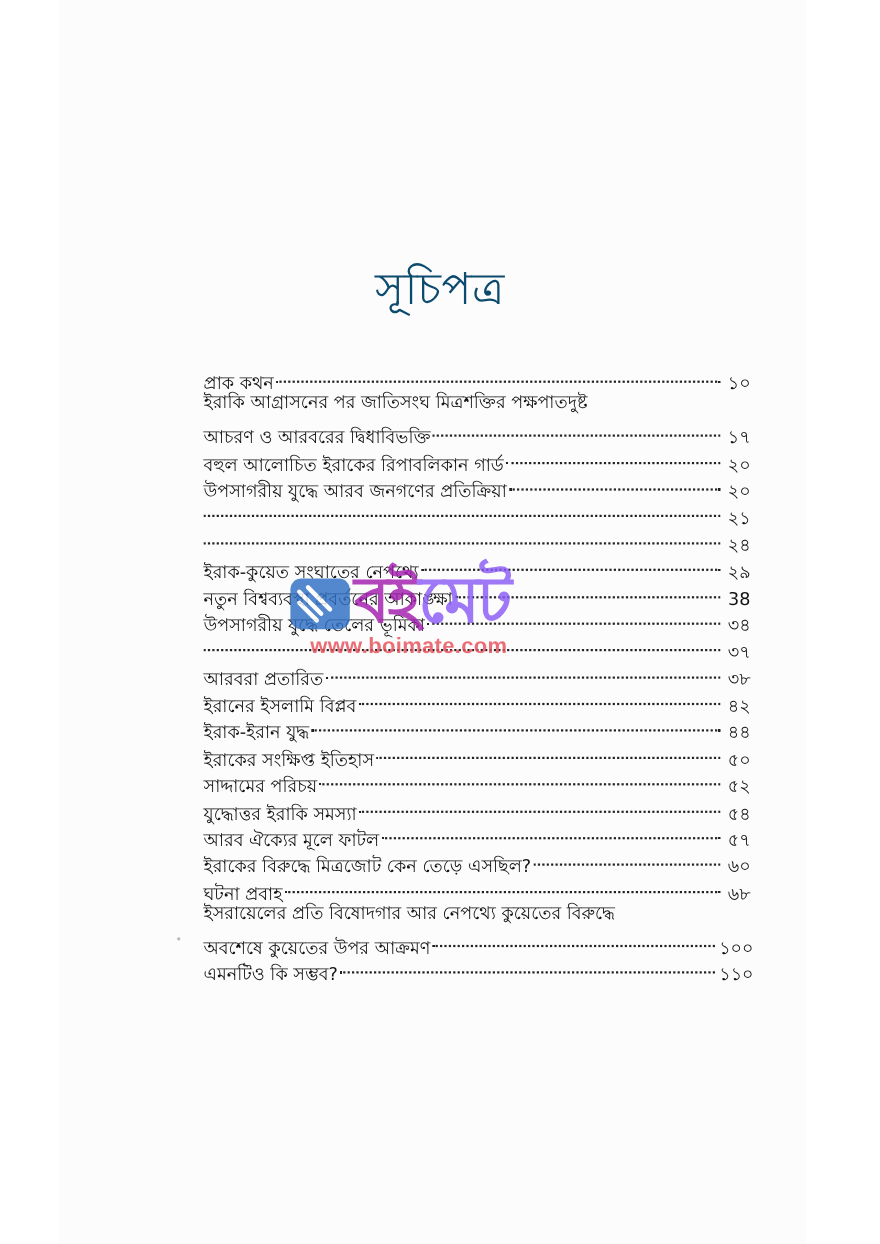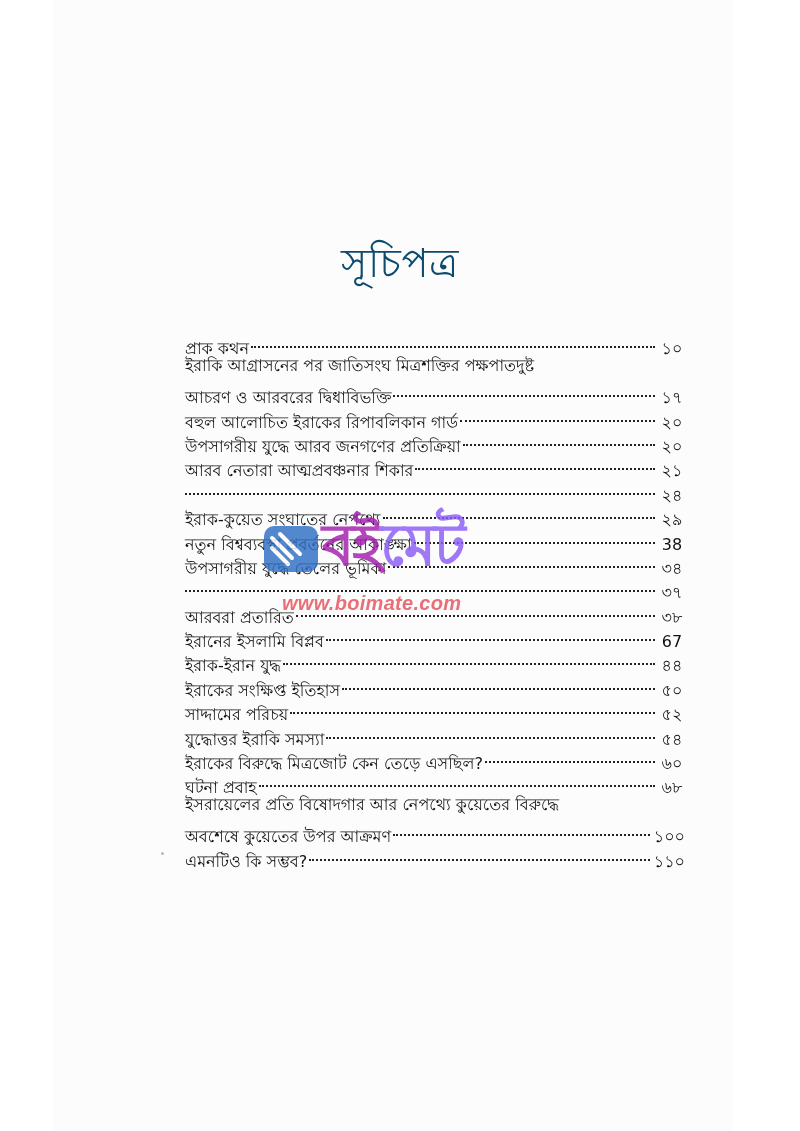--- a/index.html
+++ b/index.html
@@ -100,27 +100,26 @@
       font-size: 58px;
       font-weight: bold;
       line-height: 70px;
       letter-spacing: -2px;
     }
     .wm-word .red { color: #a21caf; }
     .wm-word .blue { color: #8b5cf6; }
     .wm-url {
       position: absolute;
       left: 20px;
-      top: 76px;
+      top: 61px;
       font-family: "Liberation Sans", sans-serif;
       font-size: 20px;
       font-weight: bold;
       color: #e8505b;
       letter-spacing: 0.3px;
-      font-style: italic;
     }
     .speck {
       position: absolute;
       left: 161px;
       top: 852px;
       width: 3px;
       height: 3px;
       background: #b8b8b8;
       border-radius: 50%;
     }
@@ -150,21 +149,20 @@
       <span class="entry-text">বহুল আলোচিত ইরাকের রিপাবলিকান গার্ড</span>
       <span class="leader"></span>
       <span class="page-num">২০</span>
     </div>
     <div class="row">
       <span class="entry-text">উপসাগরীয় যুদ্ধে আরব জনগণের প্রতিক্রিয়া</span>
       <span class="leader"></span>
       <span class="page-num">২০</span>
     </div>
     <div class="row">
-      <span class="entry-text">আরব নেতারা আত্মপ্রবঞ্চনার শিকার</span>
       <span class="leader"></span>
       <span class="page-num">২১</span>
     </div>
     <div class="row">
       <span class="leader"></span>
       <span class="page-num">২৪</span>
     </div>
     <div class="row">
       <span class="entry-text">ইরাক-কুয়েত সংঘাতের নেপথ্যে</span>
       <span class="leader"></span>
@@ -185,41 +183,46 @@
       <span class="page-num">৩৭</span>
     </div>
     <div class="row">
       <span class="entry-text">আরবরা প্রতারিত</span>
       <span class="leader"></span>
       <span class="page-num">৩৮</span>
     </div>
     <div class="row">
       <span class="entry-text">ইরানের ইসলামি বিপ্লব</span>
       <span class="leader"></span>
-      <span class="page-num">67</span>
+      <span class="page-num">৪২</span>
     </div>
     <div class="row">
       <span class="entry-text">ইরাক-ইরান যুদ্ধ</span>
       <span class="leader"></span>
       <span class="page-num">৪৪</span>
     </div>
     <div class="row">
       <span class="entry-text">ইরাকের সংক্ষিপ্ত ইতিহাস</span>
       <span class="leader"></span>
       <span class="page-num">৫০</span>
     </div>
     <div class="row">
       <span class="entry-text">সাদ্দামের পরিচয়</span>
       <span class="leader"></span>
       <span class="page-num">৫২</span>
     </div>
     <div class="row">
       <span class="entry-text">যুদ্ধোত্তর ইরাকি সমস্যা</span>
       <span class="leader"></span>
       <span class="page-num">৫৪</span>
+    </div>
+    <div class="row">
+      <span class="entry-text">আরব ঐক্যের মূলে ফাটল</span>
+      <span class="leader"></span>
+      <span class="page-num">৫৭</span>
     </div>
     <div class="row">
       <span class="entry-text">ইরাকের বিরুদ্ধে মিত্রজোট কেন তেড়ে এসছিল?</span>
       <span class="leader"></span>
       <span class="page-num">৬০</span>
     </div>
     <div class="row">
       <span class="entry-text">ঘটনা প্রবাহ</span>
       <span class="leader"></span>
       <span class="page-num">৬৮</span>

